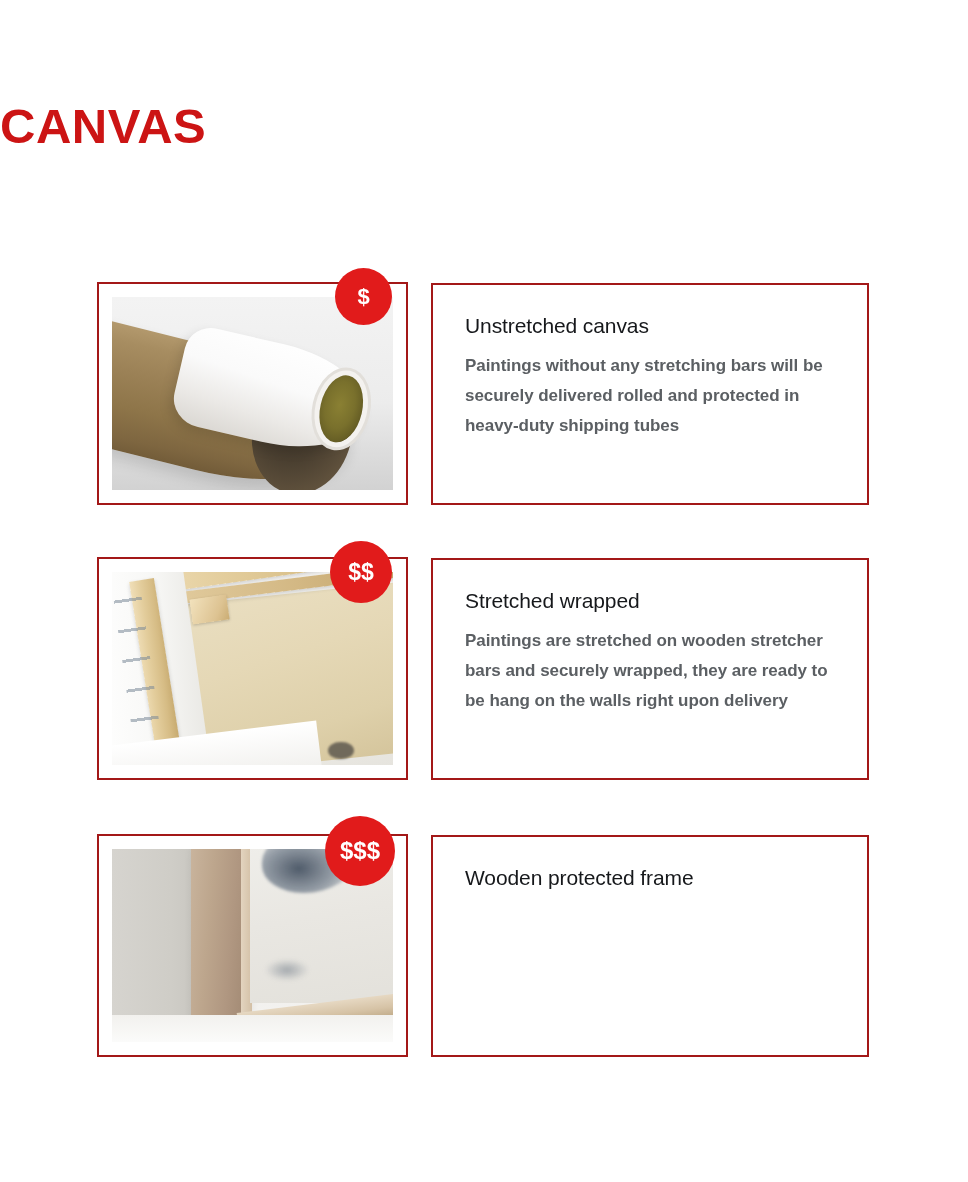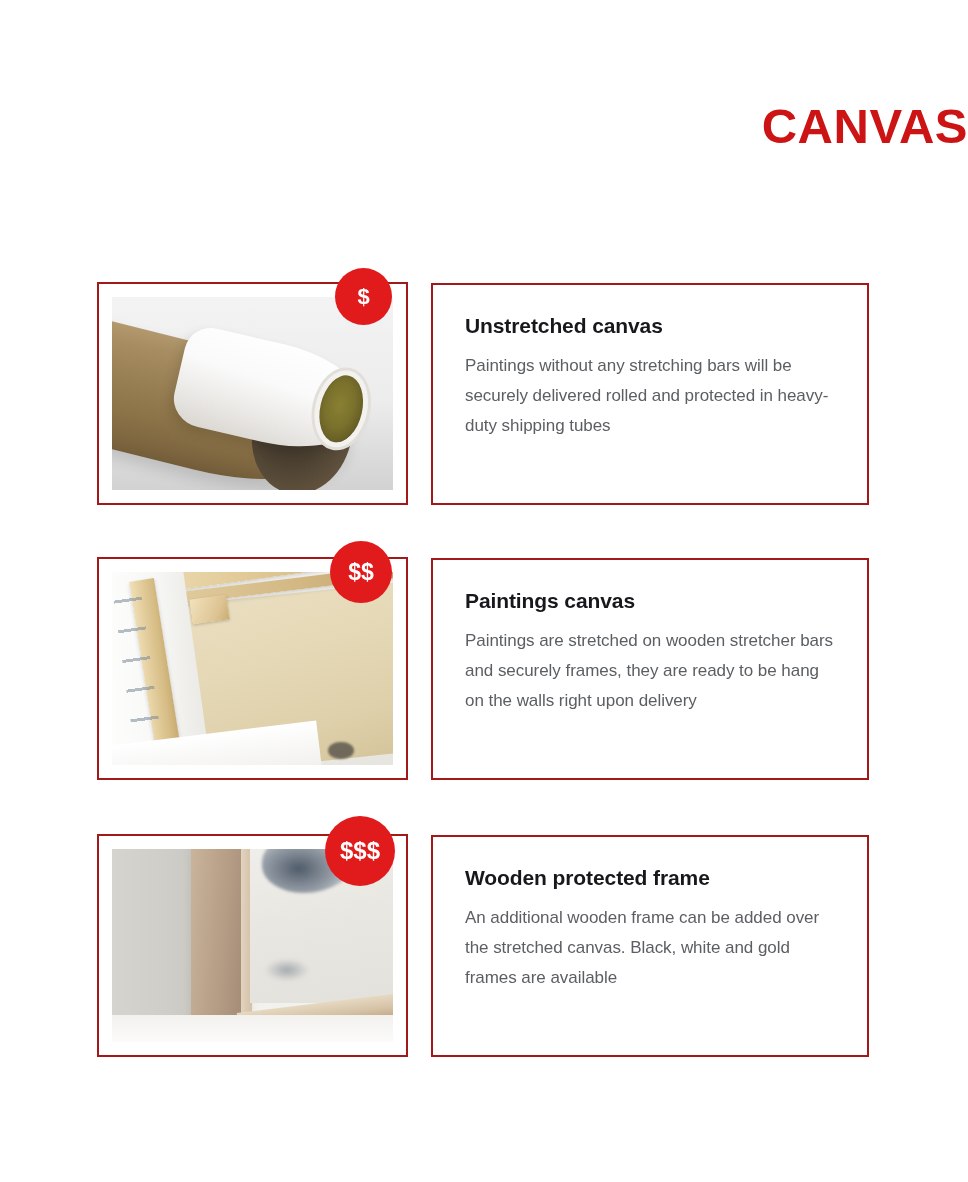--- a/index.html
+++ b/index.html
@@ -20,21 +20,21 @@
     background: #ffffff;
     overflow: hidden;
   }
 
   
   .title-block {
     position: absolute;
     left: 0;
     top: 95px;
     width: 968px;
-    text-align: right;
+    text-align: left;
   }
   .title-line {
     display: block;
     color: #CC1414;
     font-family: "Liberation Sans", sans-serif;
     font-weight: bold;
     font-size: 49px;
     letter-spacing: 0.5px;
     line-height: 62px;
     text-transform: uppercase;
@@ -346,30 +346,30 @@
     top: 1px;
     width: 438px;
     height: 222px;
     border: 2px solid #A31818;
     background: #ffffff;
     padding: 28px 32px 0 32px;
   }
   .card-title {
     color: #16181B;
     font-family: "Liberation Sans", sans-serif;
-    font-weight: bold;
+    font-weight: normal;
     font-size: 21px;
     line-height: 26px;
     letter-spacing: -0.1px;
     margin-bottom: 12px;
   }
   .card-body {
     color: #5B5F63;
     font-family: "Liberation Sans", sans-serif;
-    font-weight: normal;
+    font-weight: bold;
     font-size: 17px;
     line-height: 30px;
     letter-spacing: -0.05px;
   }
 </style>
 </head>
 <body>
 
 <div class="page">
 
@@ -414,22 +414,22 @@
         <div class="bottom-white"></div>
         <div class="dark-dot"></div>
       </div>
     </div>
 
     <div class="badge badge-2">
       <span>$$</span>
     </div>
 
     <div class="text-card">
-      <div class="card-title">Paintings canvas</div>
-      <div class="card-body">Paintings are stretched on wooden stretcher bars and securely frames, they are ready to be hang on the walls right upon delivery</div>
+      <div class="card-title">Stretched wrapped</div>
+      <div class="card-body">Paintings are stretched on wooden stretcher bars and securely wrapped, they are ready to be hang on the walls right upon delivery</div>
     </div>
   </div>
 
   <div class="row row-3">
 
     <div class="media-card">
       <div class="photo ph3">
         <div class="wall-shadow"></div>
         <div class="frame-side"></div>
         <div class="frame-lip"></div>
@@ -441,17 +441,16 @@
         <div class="floor"></div>
       </div>
     </div>
 
     <div class="badge badge-3">
       <span>$$$</span>
     </div>
 
     <div class="text-card">
       <div class="card-title">Wooden protected frame</div>
-      <div class="card-body">An additional wooden frame can be added over the stretched canvas. Black, white and gold frames are available</div>
     </div>
   </div>
 
 </div>
 
 </body></html>

